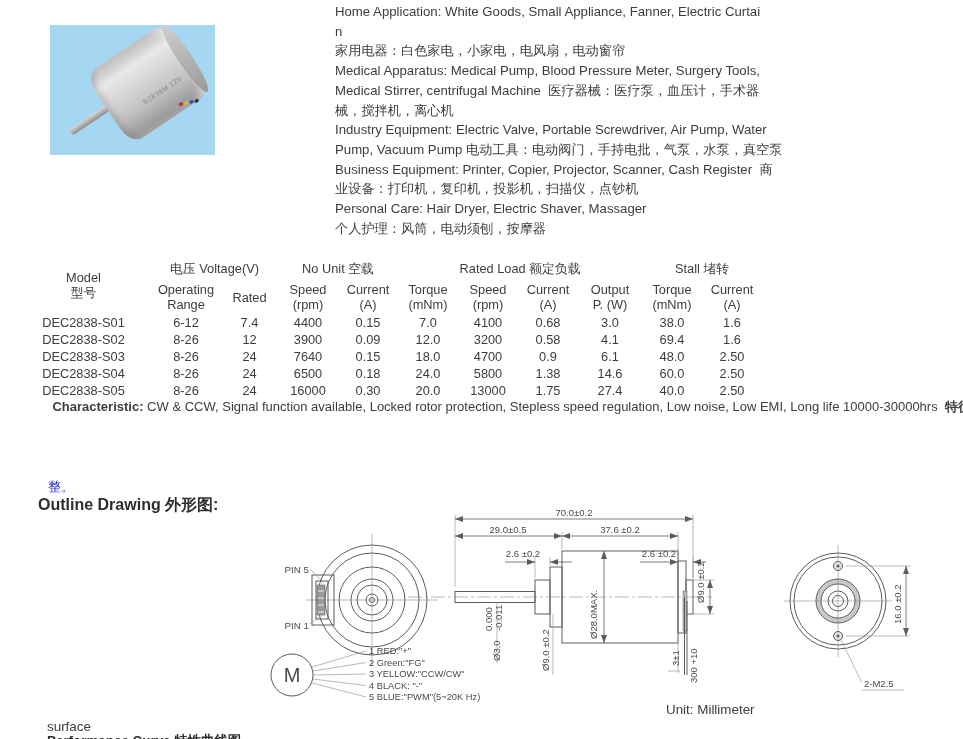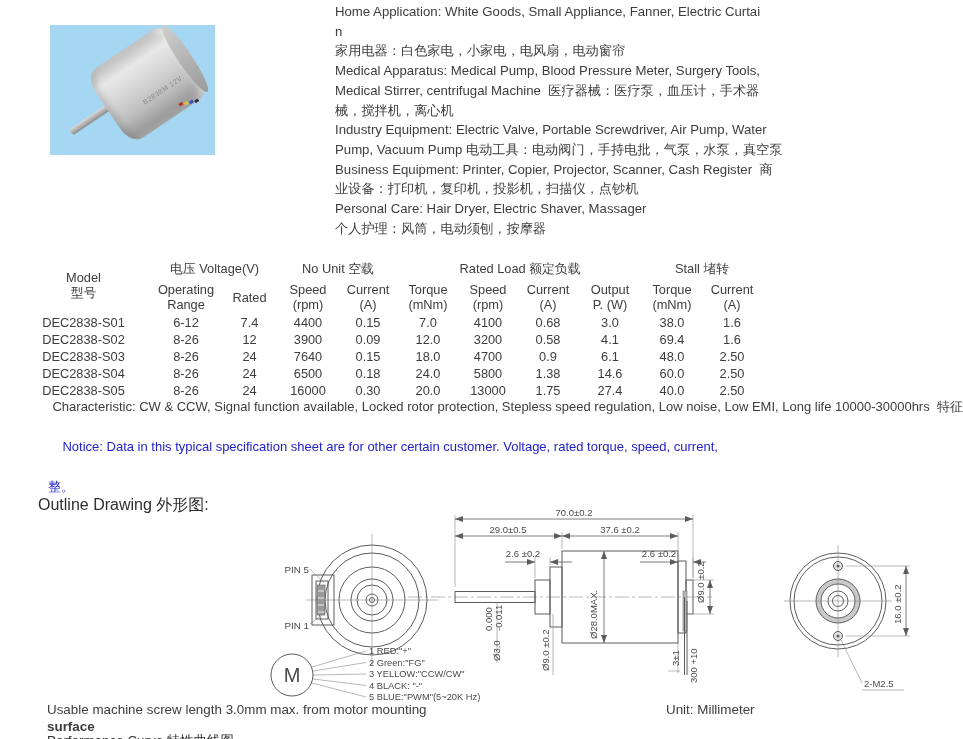--- a/index.html
+++ b/index.html
@@ -26,21 +26,21 @@
   
   table.spec{position:absolute;left:16px;top:238px;border-collapse:collapse;table-layout:fixed;margin-top:20px;}
   table.spec th,table.spec td{font-weight:normal;font-size:12.8px;text-align:center;padding:0;vertical-align:middle;color:#3d3d3d;}
   table.spec thead tr:first-child th{height:22px;}
   table.spec thead tr:last-child th{height:34px;line-height:15px;}
   table.spec tbody td{height:17px;line-height:17px;white-space:nowrap;}
   table.spec th div:empty{display:none;}
   
   .txtline{position:absolute;white-space:pre;font-size:13px;}
   .blue{color:#2222cc;}
-  .b{font-weight:normal;}
+  .b{font-weight:bold;}
   
   .drawing{position:absolute;left:0;top:503px;}
   .geo{stroke:#5c5c5c;stroke-width:1;fill:none;}
   .thin{stroke:#8a8a8a;stroke-width:.6;fill:none;}
   .dim{stroke:#5c5c5c;stroke-width:.8;fill:none;}
   .dimtxt{font-size:9.5px;fill:#4a4a4a;}
   .wiretxt{font-size:9.3px;fill:#4a4a4a;}
   .pintxt{font-size:9.8px;fill:#4a4a4a;}
   .mtxt{font-size:20px;fill:#4a4a4a;}
   
@@ -213,23 +213,20 @@
         <td>40.0</td>
         <td>2.50</td>
       </tr>
     </tbody>
   </table>
 
   <div class="txtline" style="left:38px;top:383px;">
     <span class="b">Characteristic:</span><span> CW &amp; CCW, Signal function available, Locked rotor protection, Stepless speed regulation, Low noise, Low EMI, Long life 10000-30000hrs  </span><span class="b">特征：</span>
   </div>
 
-  <div class="txtline blue" style="left:48px;top:424px;">
-    <span class="b">Notice:</span><span> Data in this typical specification sheet are for other certain customer. Voltage, rated torque, speed, current,</span>
-  </div>
   <div class="txtline blue" style="left:48px;top:478px;">整。</div>
 
   <div class="txtline b" style="left:38px;top:495px;font-size:16px;color:#2e2e2e;">Outline Drawing 外形图:</div>
 
   <svg class="drawing" width="963" height="212" viewBox="0 0 963 212">
     <defs>
       <marker id="ar" markerWidth="9" markerHeight="8" refX="8" refY="4" orient="auto-start-reverse" markerUnits="userSpaceOnUse">
         <path d="M0,1 L8,4 L0,7 z" fill="#5c5c5c"></path>
       </marker>
     </defs>
@@ -345,18 +342,17 @@
       <line class="thin" x1="846" y1="63" x2="910" y2="63"></line>
       <line class="thin" x1="846" y1="133" x2="910" y2="133"></line>
       <line class="dim" x1="906" y1="63" x2="906" y2="133" marker-start="url(#ar)" marker-end="url(#ar)"></line>
       <text class="dimtxt" transform="rotate(-90 901 121)" x="901" y="121">16.0 ±0.2</text>
       <line class="thin" x1="841" y1="137" x2="862" y2="180"></line>
       <text class="dimtxt" x="864" y="184">2-M2.5</text>
       <line class="thin" x1="862" y1="187" x2="904" y2="187"></line>
     </g>
   </svg>
 
-  <div class="foot abs" style="left:47px;top:702px;">Usable machine screw length 3.0mm max. from motor mounting</div>
-  <div class="foot abs" style="left:47px;top:719px;font-weight:bold;">surface</div>
+  <div class="foot abs" style="left:47px;top:719px;">surface</div>
   <div class="foot abs" style="left:618px;top:702px;margin-left:48px;">Unit: Millimeter</div>
   <div class="foot abs b" style="left:47px;top:732px;color:#2e2e2e;">Performance Curve 特性曲线图</div>
 
 </div>
 
 </body></html>

